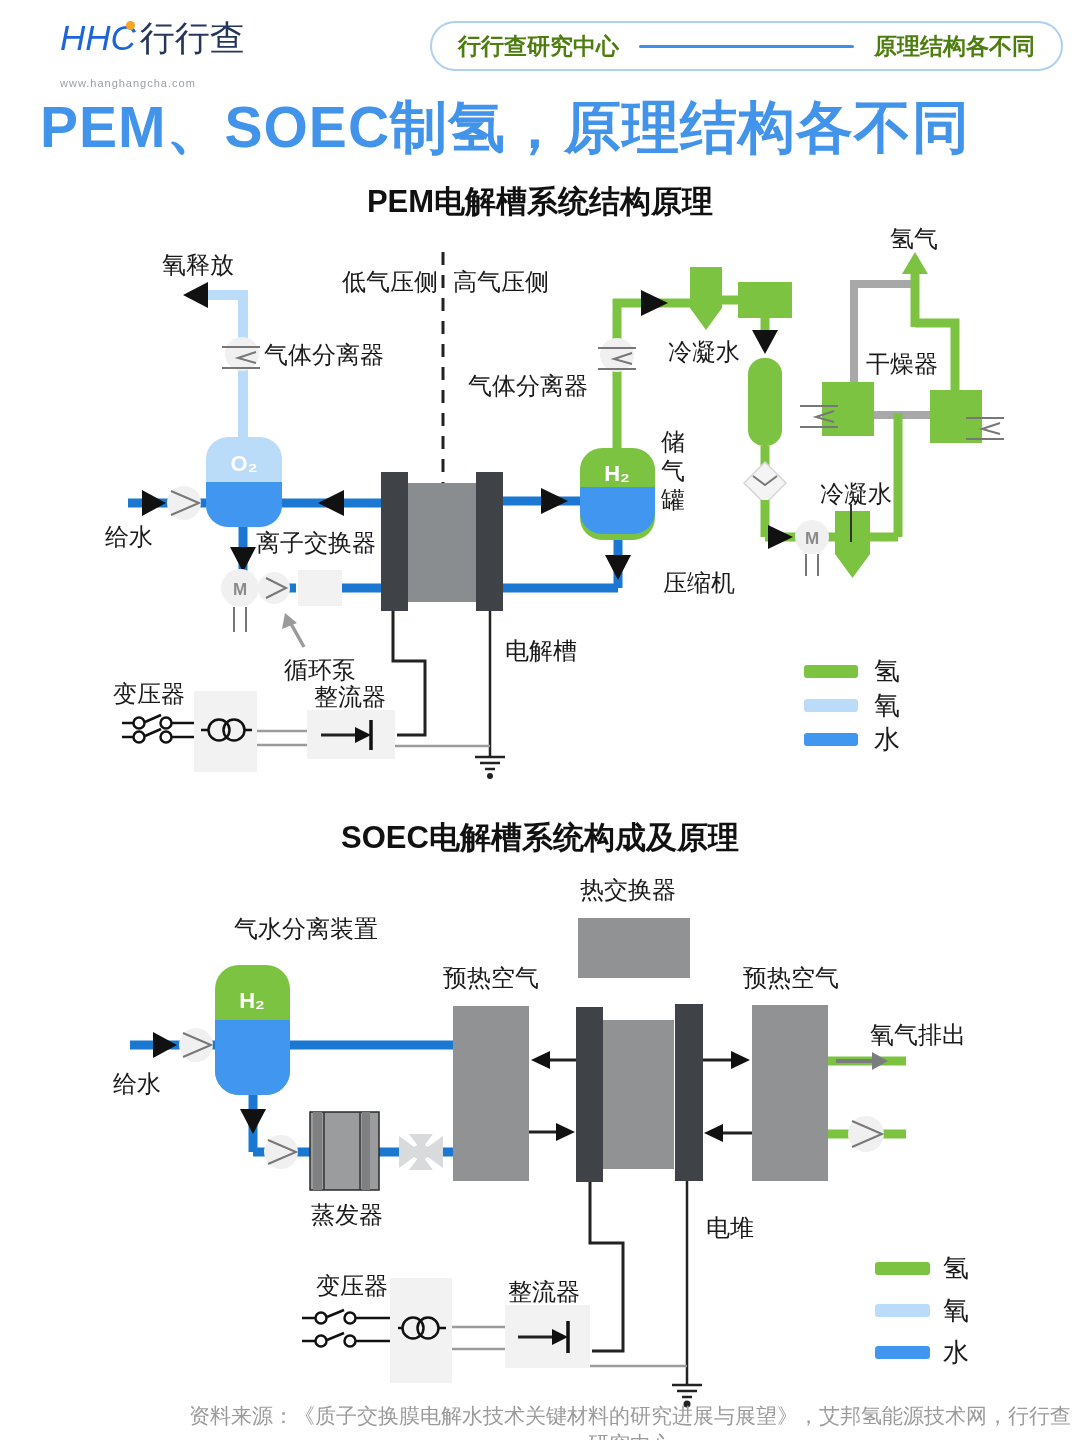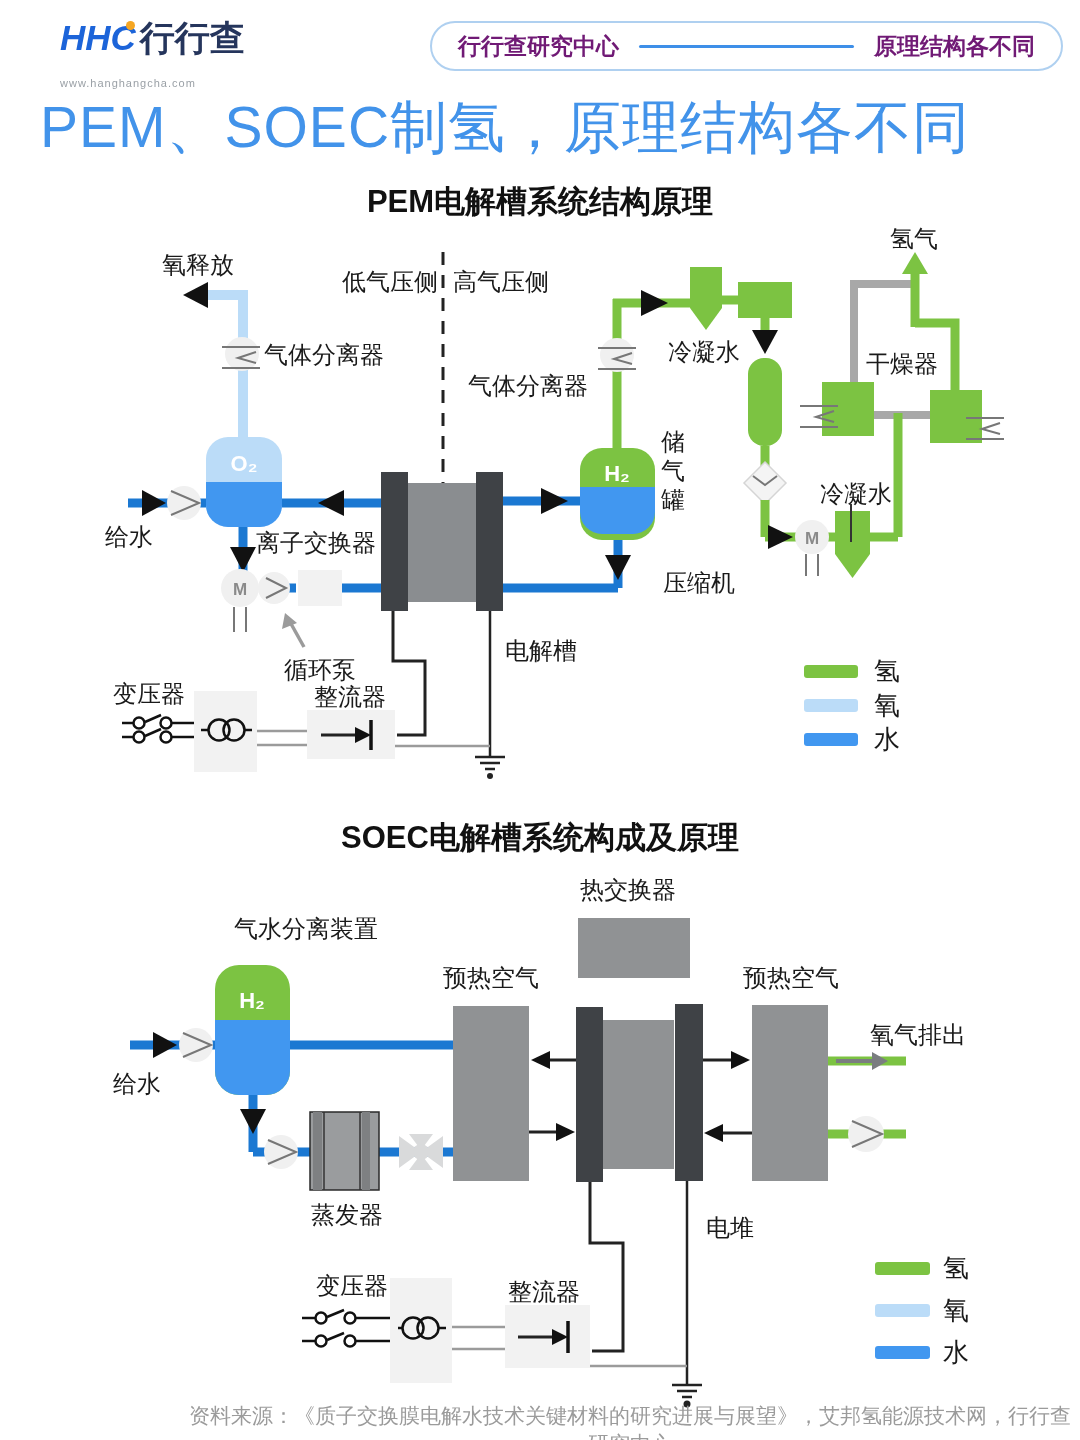--- a/index.html
+++ b/index.html
@@ -1,29 +1,29 @@
 <!DOCTYPE html>
 <html><head>
 <meta charset="utf-8">
 <style>
   html,body{margin:0;padding:0;background:#e8e8e8;}
   #page{position:relative;width:1080px;height:1440px;background:#ffffff;overflow:hidden;
         font-family:"Liberation Sans",sans-serif;}
   
   .logo-wrap{position:absolute;left:60px;top:20px;}
-  .logo-line{font-size:35px;font-weight:700;letter-spacing:0;line-height:1;}
+  .logo-line{font-size:35px;font-weight:400;letter-spacing:0;line-height:1;}
   .logo-en{color:#1C64D9;font-style:italic;}
   .logo-cn{color:#25355C;margin-left:4px;}
   .logo-dot{position:absolute;left:66px;top:1px;width:9px;height:9px;border-radius:50%;background:#F5A623;}
   .logo-url{margin-top:22px;font-size:11px;color:#9aa0a6;letter-spacing:1px;}
   .pill{position:absolute;left:430px;top:21px;width:633px;height:50px;border:2px solid #AFD0F0;
         border-radius:27px;box-sizing:border-box;display:flex;align-items:center;padding:0 26px;}
-  .pill-txt{font-size:23px;font-weight:700;color:#701a75;white-space:nowrap;}
+  .pill-txt{font-size:23px;font-weight:700;color:#4d7c0f;white-space:nowrap;}
   .pill-line{flex:1;height:3px;background:#3E8FE8;margin:0 20px;border-radius:2px;}
-  .page-title{position:absolute;left:40px;top:90px;width:1000px;font-size:57px;font-weight:400;
+  .page-title{position:absolute;left:40px;top:90px;width:1000px;font-size:57px;font-weight:700;
         color:#4293EA;letter-spacing:1px;white-space:nowrap;}
   
   svg{position:absolute;left:0;}
   svg text{font-family:"Liberation Sans",sans-serif;}
   .sec-title{font-size:31px;font-weight:700;fill:#111111;}
   .lbl{font-size:24px;font-weight:500;fill:#1a1a1a;}
   .lbl-w{font-size:22px;font-weight:600;fill:#ffffff;}
   .lbl-leg{font-size:26px;font-weight:500;fill:#1a1a1a;}
   .pipe-b{stroke:#1B78D2;stroke-width:9;fill:none;}
   .pipe-lb{stroke:#BBDCF8;stroke-width:10;fill:none;}

